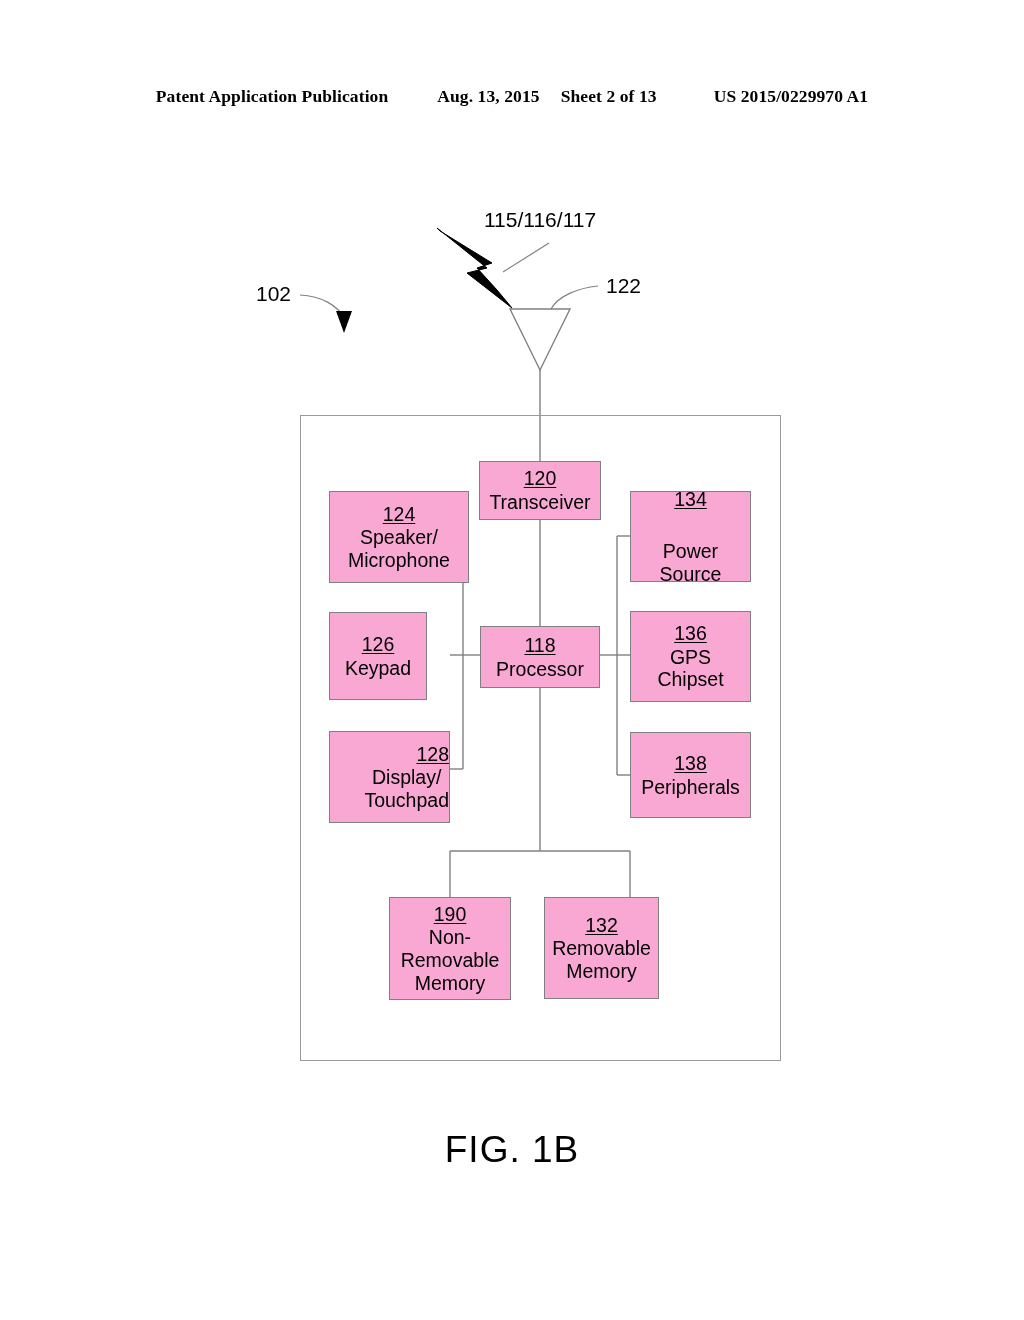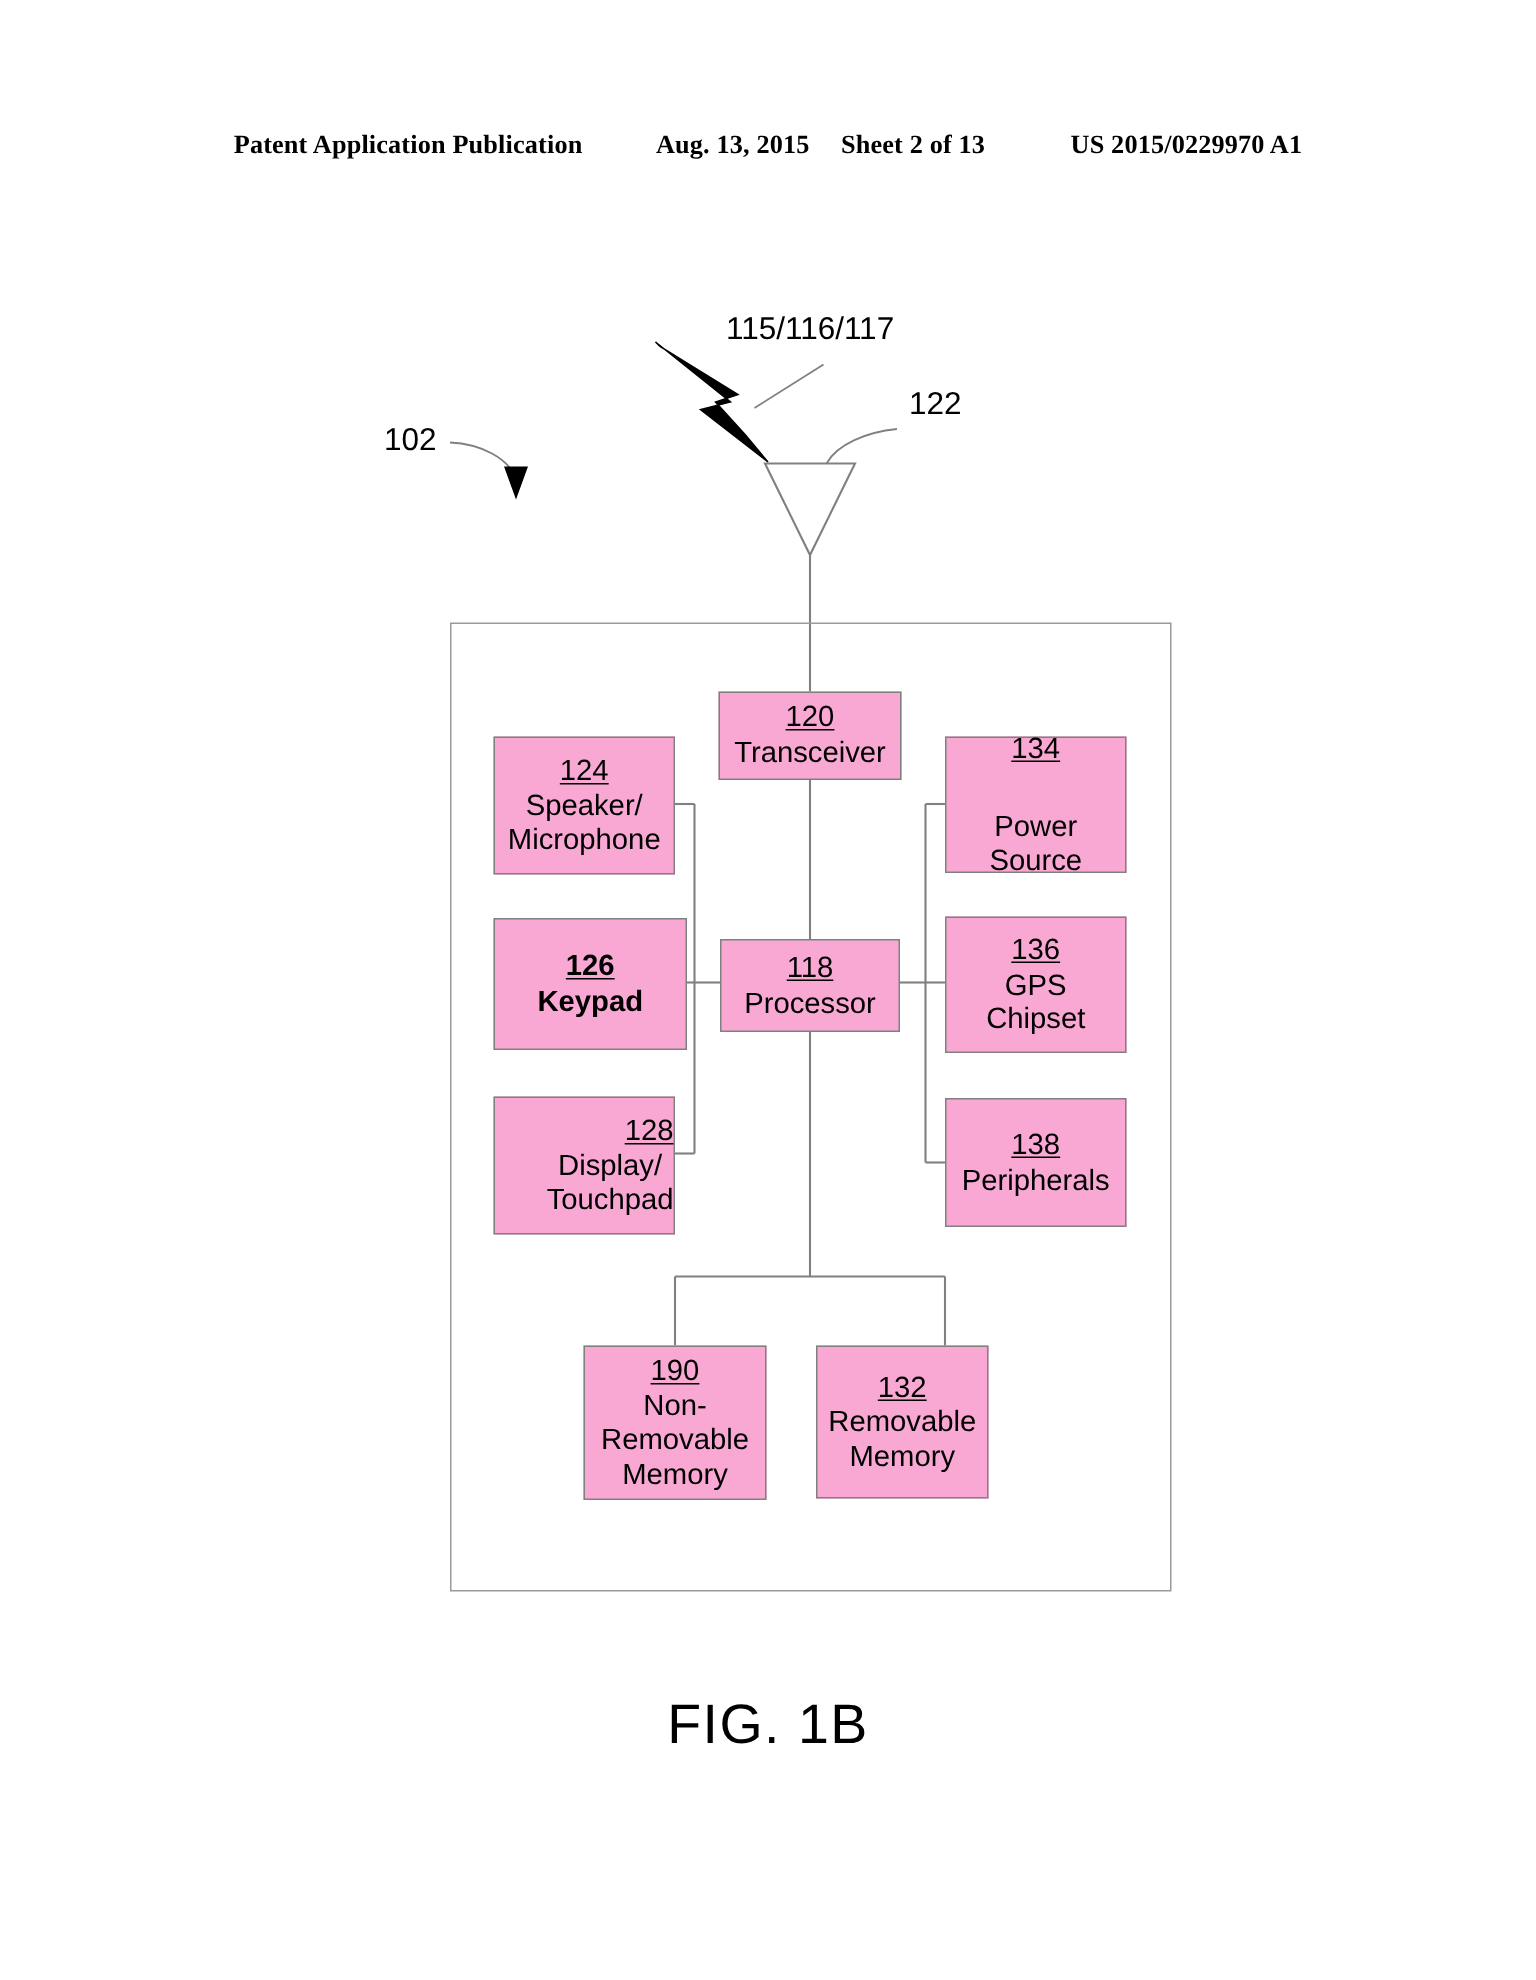--- a/index.html
+++ b/index.html
@@ -166,39 +166,39 @@
     <path d="M 598,286 C 578,288 558,296 551,309" fill="none" stroke="#808080" stroke-width="1.2"></path>
 
     <path d="M 300,295 C 322,296 338,306 344,318" fill="none" stroke="#808080" stroke-width="1.2"></path>
     <polygon fill="#000000" points="336,311 352,311 344,333"></polygon>
   </svg>
 
   <div id="device-container"></div>
 
   <div class="callout" style="left:256px; top:282px;">102</div>
   <div class="callout" style="left:484px; top:208px;">115/116/117</div>
-  <div class="callout" style="left:606px; top:258px;">122</div>
+  <div class="callout" style="left:606px; top:274px;">122</div>
 
   <div class="node" style="left:479px; top:461px; width:122px; height:59px;">
     <span class="ref">120</span>
     <span class="label">Transceiver</span>
   </div>
 
   <div class="node" style="left:480px; top:626px; width:120px; height:62px;">
     <span class="ref">118</span>
     <span class="label">Processor</span>
   </div>
 
-  <div class="node" style="left:329px; top:491px; width:121px; height:92px;align-items:center;">
+  <div class="node" style="left:329px; top:491px; width:140px; height:92px;align-items:center;">
     <span class="ref">124</span>
     <span class="label">Speaker/
 Microphone</span>
   </div>
 
-  <div class="node" style="left:329px; top:612px; width:129px; height:88px;font-weight:bold;">
+  <div class="node" style="left:329px; top:612px; width:98px; height:88px;">
     <span class="ref">126</span>
     <span class="label">Keypad</span>
   </div>
 
   <div class="node" style="left:329px; top:731px; width:121px; height:92px;align-items:flex-end;">
     <span class="ref">128</span>
     <span class="label">Display/
 Touchpad</span>
   </div>
 

